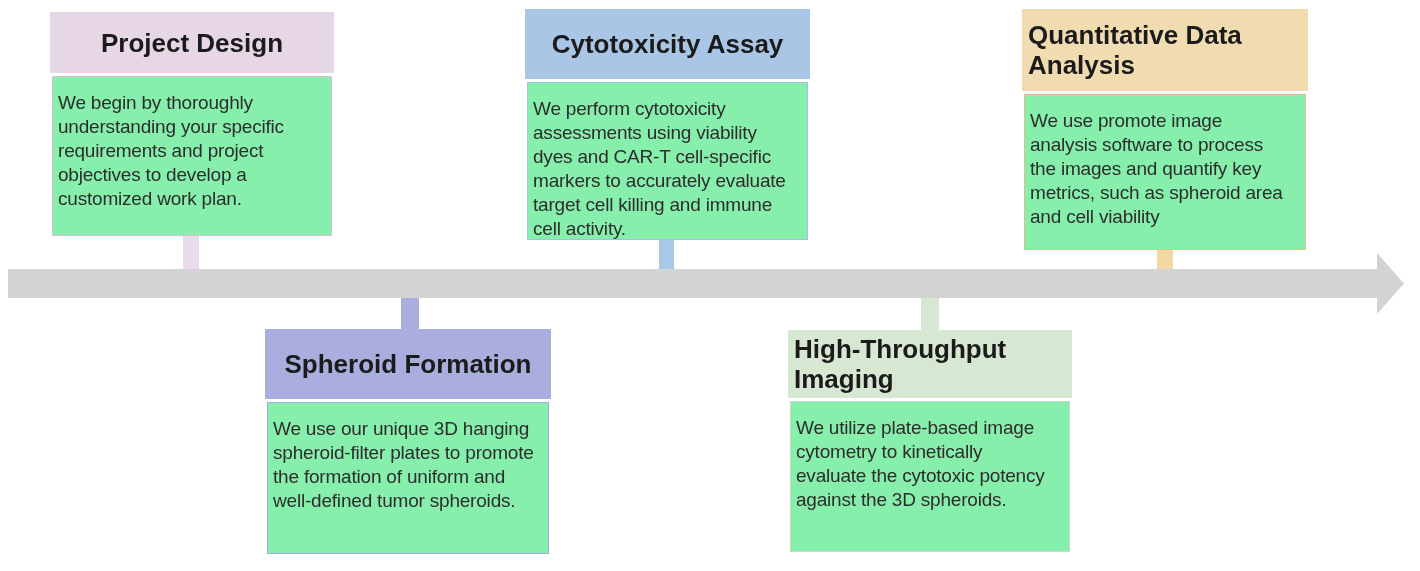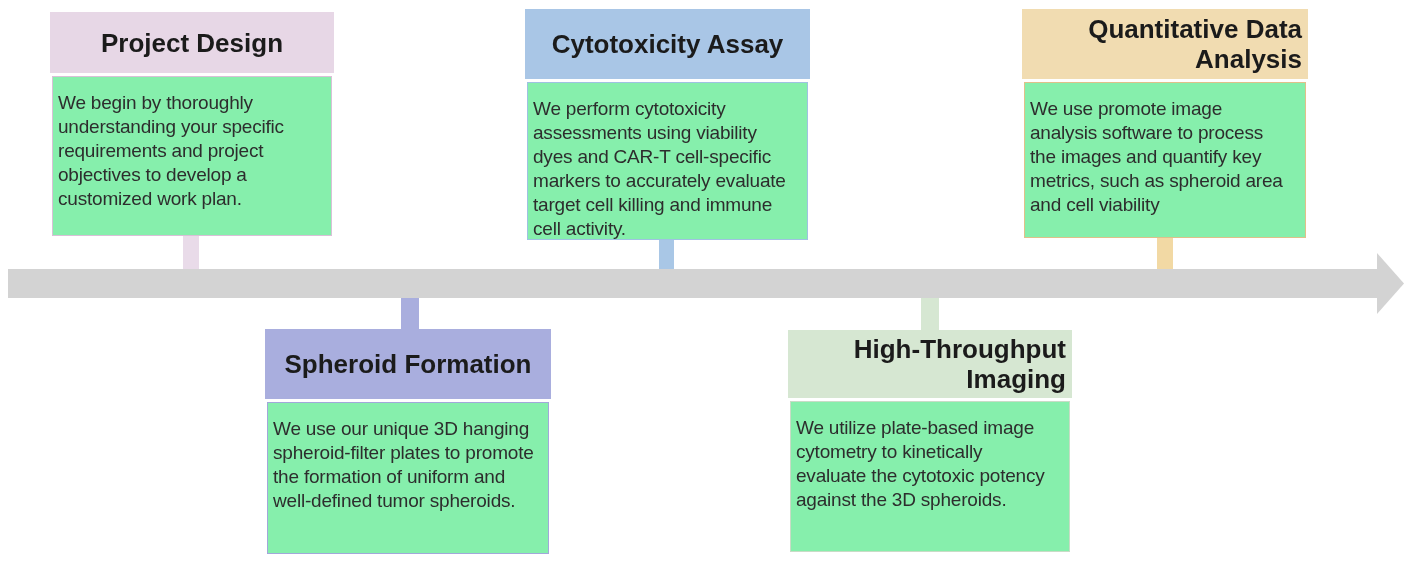--- a/index.html
+++ b/index.html
@@ -33,21 +33,21 @@
   .stem-qda { left: 1157px; top: 236px; width: 16px; height: 34px; }
   .stem-sf  { left: 401px;  top: 296px; width: 18px; height: 34px; }
   .stem-hti { left: 921px;  top: 296px; width: 18px; height: 35px; }
 
   
   .card { position: absolute; }
   .card-header {
     display: flex;
     align-items: center;
     justify-content: center;
-    text-align: right;
+    text-align: left;
     padding: 12px 6px;
     box-sizing: border-box;
   }
   .card-title {
     font-size: 26px;
     line-height: 30px;
     font-weight: 700;
     color: #1b1b1b;
   }
   .card-body {
@@ -67,21 +67,21 @@
 
   .card-pd  { left: 50px;   top: 12px;  width: 284px; }
   .card-pd  .card-header { height: 61px; }
   .card-pd  .card-body   { height: 160px; }
 
   .card-ca  { left: 525px;  top: 9px;   width: 285px; }
   .card-ca  .card-header { height: 70px; }
   .card-ca  .card-body   { height: 158px; }
 
   .card-qda { left: 1022px; top: 9px;   width: 286px; }
-  .card-qda .card-header { height: 70px; }
+  .card-qda .card-header { height: 82px; }
   .card-qda .card-body   { height: 156px; }
 
   .card-sf  { left: 265px;  top: 329px; width: 286px; }
   .card-sf  .card-header { height: 70px; }
   .card-sf  .card-body   { height: 152px; }
 
   .card-hti { left: 788px;  top: 330px; width: 284px; }
   .card-hti .card-header { height: 68px; }
   .card-hti .card-body   { height: 151px; }
 </style>

